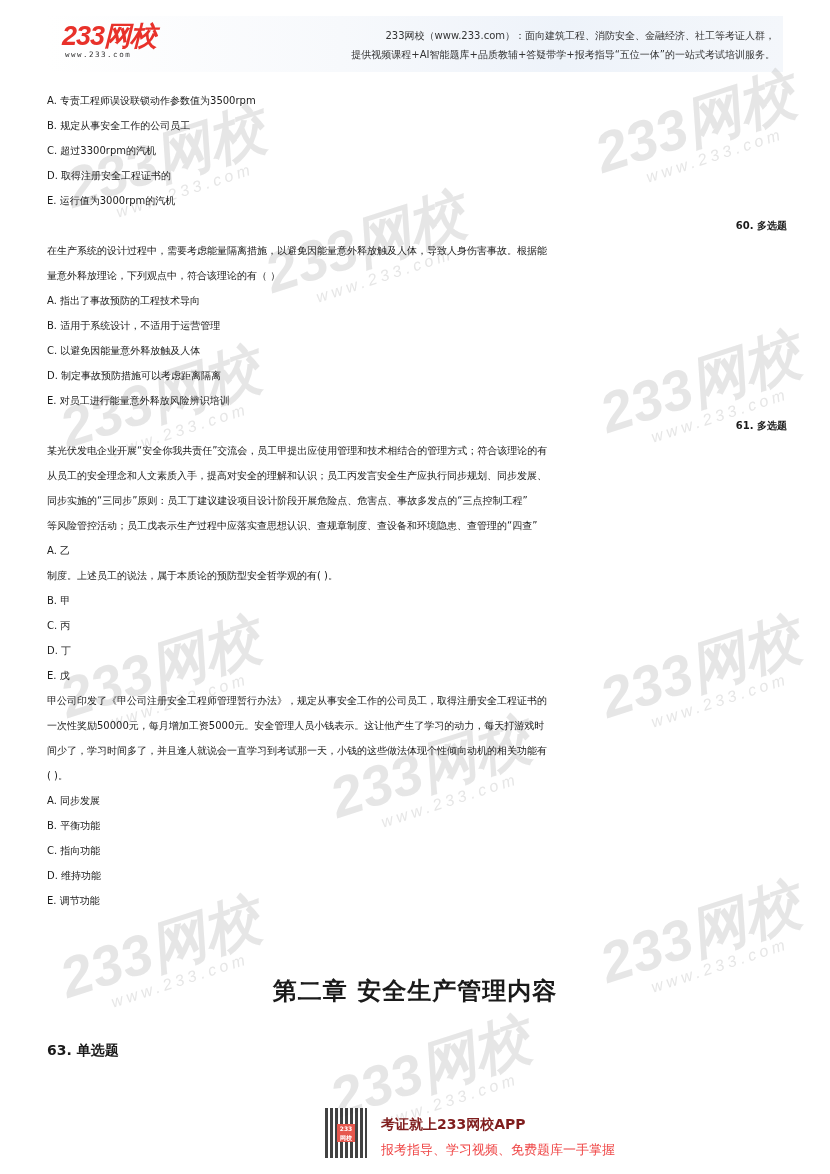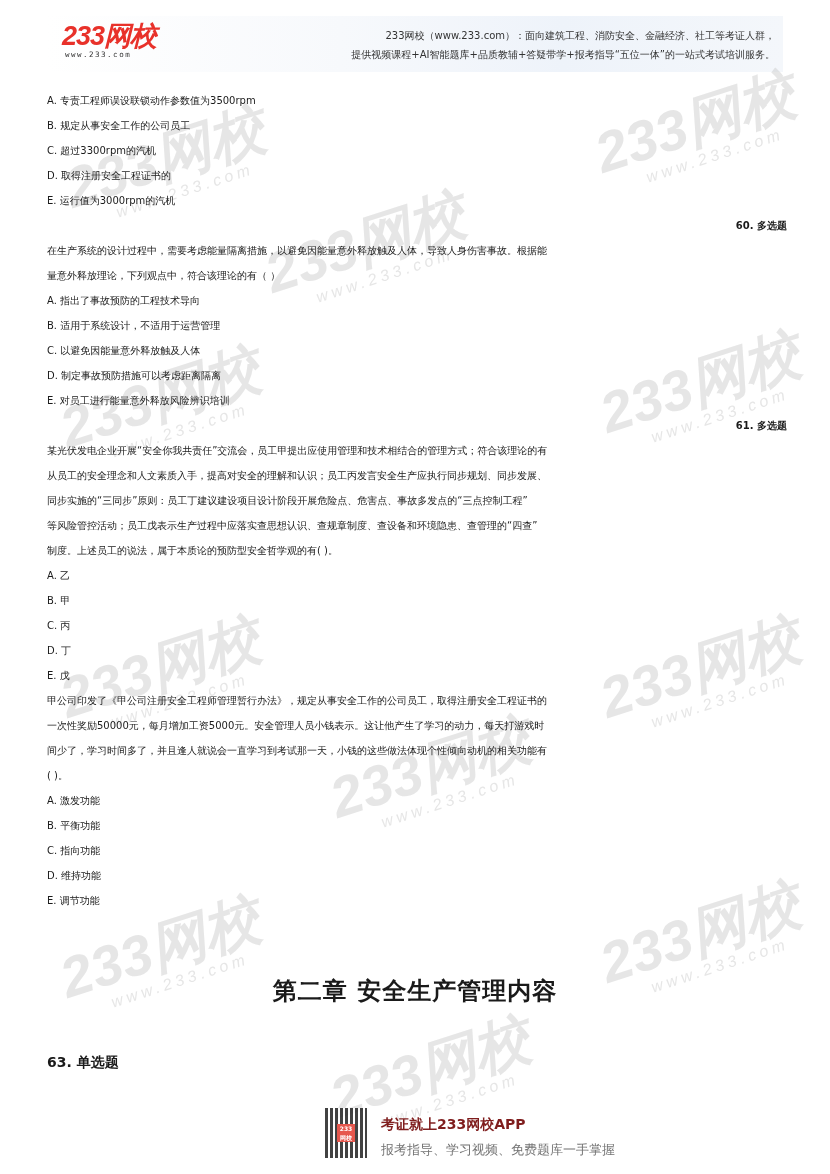--- a/index.html
+++ b/index.html
@@ -25,31 +25,31 @@
   .watermark { position: absolute; color: rgba(200,200,200,0.45); font-family: "Liberation Sans", sans-serif;
     font-weight: bold; font-style: italic; transform: rotate(-18deg); pointer-events: none; white-space: nowrap; }
   .watermark .wm-big { font-size: 56px; display: block; line-height: 56px; }
   .watermark .wm-small { font-size: 16px; display: block; margin-left: 40px; letter-spacing: 4px; font-weight: normal; }
 
   .content { position: absolute; left: 47px; top: 88px; width: 740px; font-size: 10px; }
   .line { height: 25px; line-height: 25px; white-space: nowrap; }
   .q-head { font-weight: bold; text-align: right; }
   .chapter { position: absolute; left: 0; width: 830px; top: 975px; text-align: center;
     font-size: 24px; font-weight: bold; letter-spacing: 1px; }
-  .q63 { position: absolute; left: 47px; top: 1042px; font-size: 14px; font-weight: bold; margin-top: 12px; }
+  .q63 { position: absolute; left: 47px; top: 1042px; font-size: 14px; font-weight: bold; }
 
   .footer { position: absolute; left: 325px; top: 1108px; width: 320px; height: 60px; }
   .qr { position: absolute; left: 0; top: 0; width: 42px; height: 50px;
     background:
       repeating-linear-gradient(90deg, #222 0 3px, #fff 3px 5px),
       #fff; opacity: 0.85; }
   .qr-badge { position: absolute; left: 12px; top: 16px; width: 18px; height: 18px; background: #e23a2e;
     color: #fff; font-size: 6px; text-align: center; line-height: 9px; font-weight: bold; }
   .footer-title { position: absolute; left: 56px; top: 8px; font-size: 14px; font-weight: bold; color: #7f1d1d; white-space: nowrap; }
-  .footer-sub { position: absolute; left: 56px; top: 33px; font-size: 13px; color: #737373; white-space: nowrap; }
+  .footer-sub { position: absolute; left: 56px; top: 33px; font-size: 13px; color: #ef4444; white-space: nowrap; }
 </style>
 </head>
 <body>
 
 <div class="header">
   <div class="logo">
     <span class="logo-main">233网校</span>
     <span class="logo-sub">www.233.com</span>
   </div>
   <div class="header-text">
@@ -123,34 +123,34 @@
     <div class="line">D. 制定事故预防措施可以考虑距离隔离</div>
     <div class="line">E. 对员工进行能量意外释放风险辨识培训</div>
   </div>
 
   <div>
     <div class="line q-head">61. 多选题</div>
     <div class="line">某光伏发电企业开展“安全你我共责任”交流会，员工甲提出应使用管理和技术相结合的管理方式；符合该理论的有</div>
     <div class="line">从员工的安全理念和人文素质入手，提高对安全的理解和认识；员工丙发言安全生产应执行同步规划、同步发展、</div>
     <div class="line">同步实施的“三同步”原则：员工丁建议建设项目设计阶段开展危险点、危害点、事故多发点的“三点控制工程”</div>
     <div class="line">等风险管控活动；员工戊表示生产过程中应落实查思想认识、查规章制度、查设备和环境隐患、查管理的“四查”</div>
+    <div class="line">A. 乙</div>
     <div class="line">制度。上述员工的说法，属于本质论的预防型安全哲学观的有( )。</div>
-    <div class="line">A. 乙</div>
     <div class="line">B. 甲</div>
     <div class="line">C. 丙</div>
     <div class="line">D. 丁</div>
     <div class="line">E. 戊</div>
   </div>
 
   <div>
     <div class="line">甲公司印发了《甲公司注册安全工程师管理暂行办法》，规定从事安全工作的公司员工，取得注册安全工程证书的</div>
     <div class="line">一次性奖励50000元，每月增加工资5000元。安全管理人员小钱表示。这让他产生了学习的动力，每天打游戏时</div>
     <div class="line">间少了，学习时间多了，并且逢人就说会一直学习到考试那一天，小钱的这些做法体现个性倾向动机的相关功能有</div>
     <div class="line">( )。</div>
-    <div class="line">A. 激发功能</div>
+    <div class="line">A. 同步发展</div>
     <div class="line">B. 平衡功能</div>
     <div class="line">C. 指向功能</div>
     <div class="line">D. 维持功能</div>
     <div class="line">E. 调节功能</div>
   </div>
 </div>
 
 <div class="chapter">第二章  安全生产管理内容</div>
 <div class="q63">63. 单选题</div>
 

